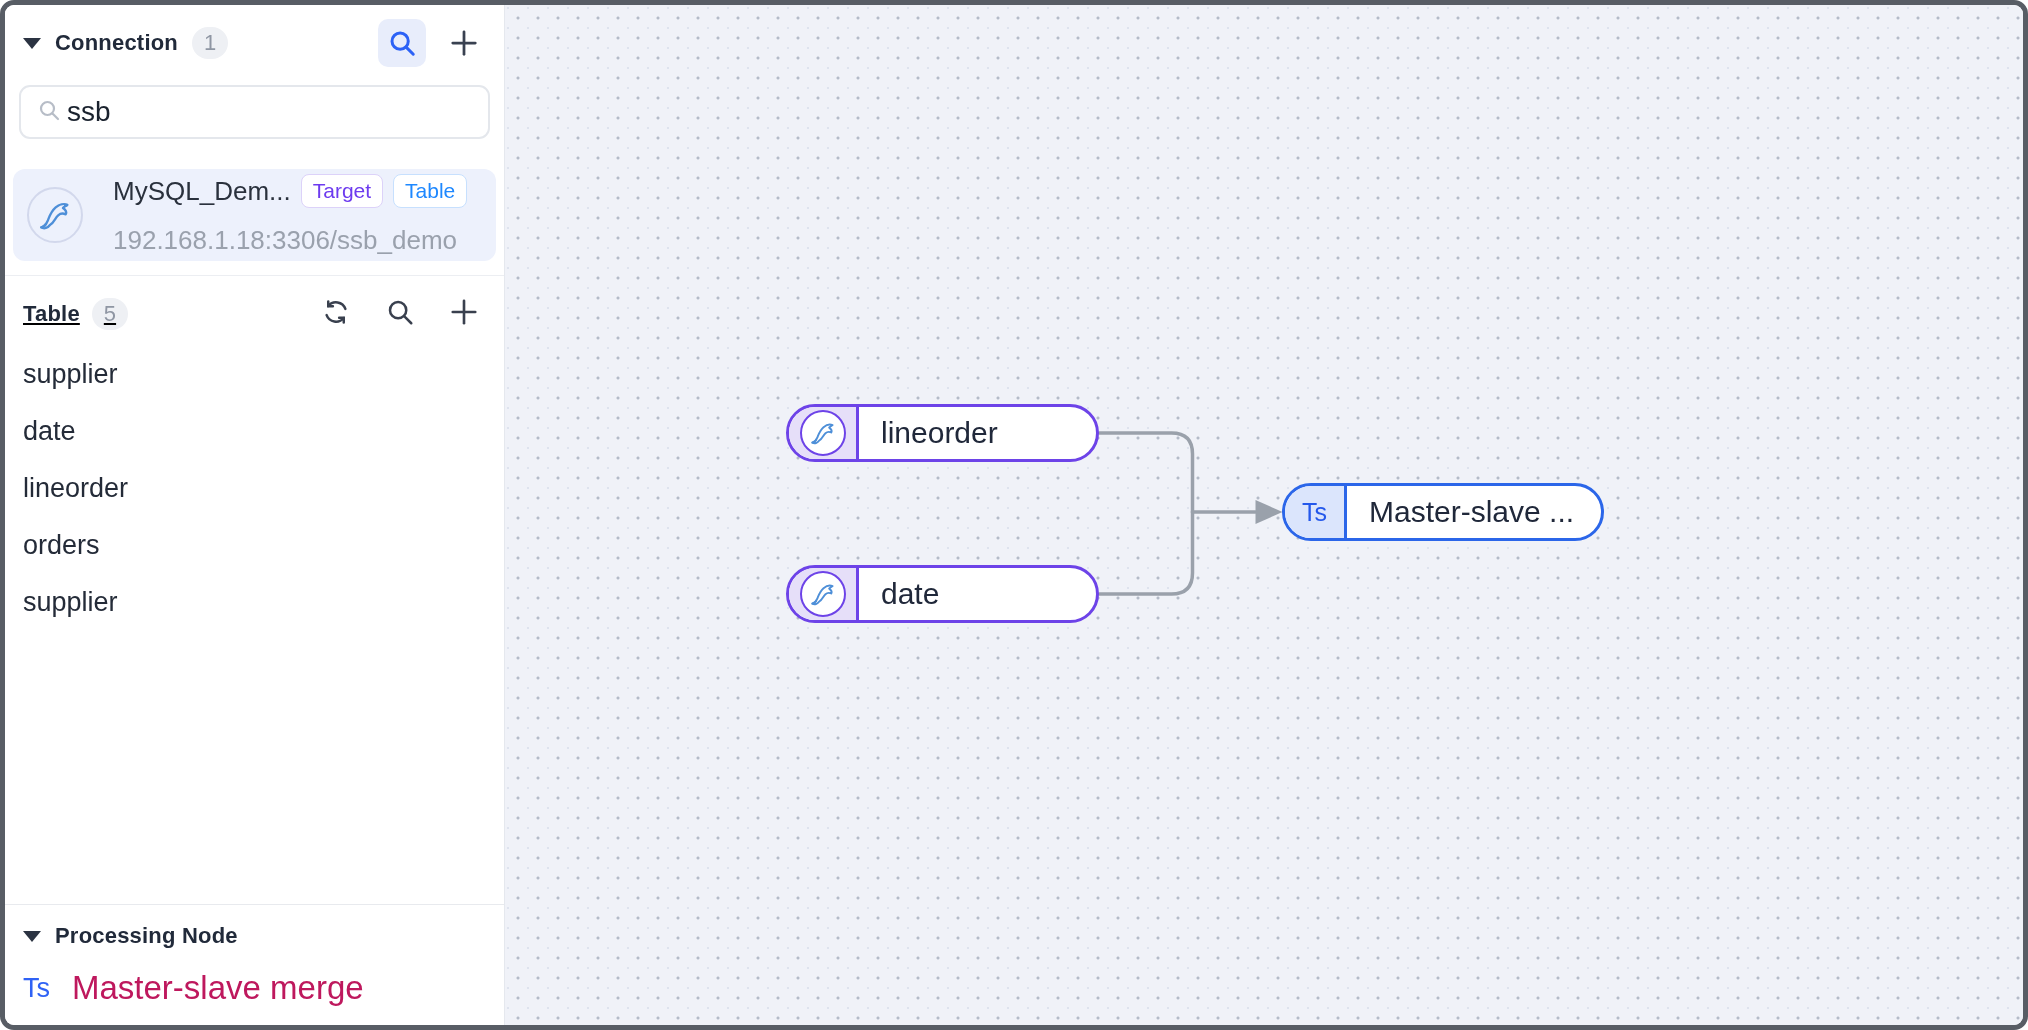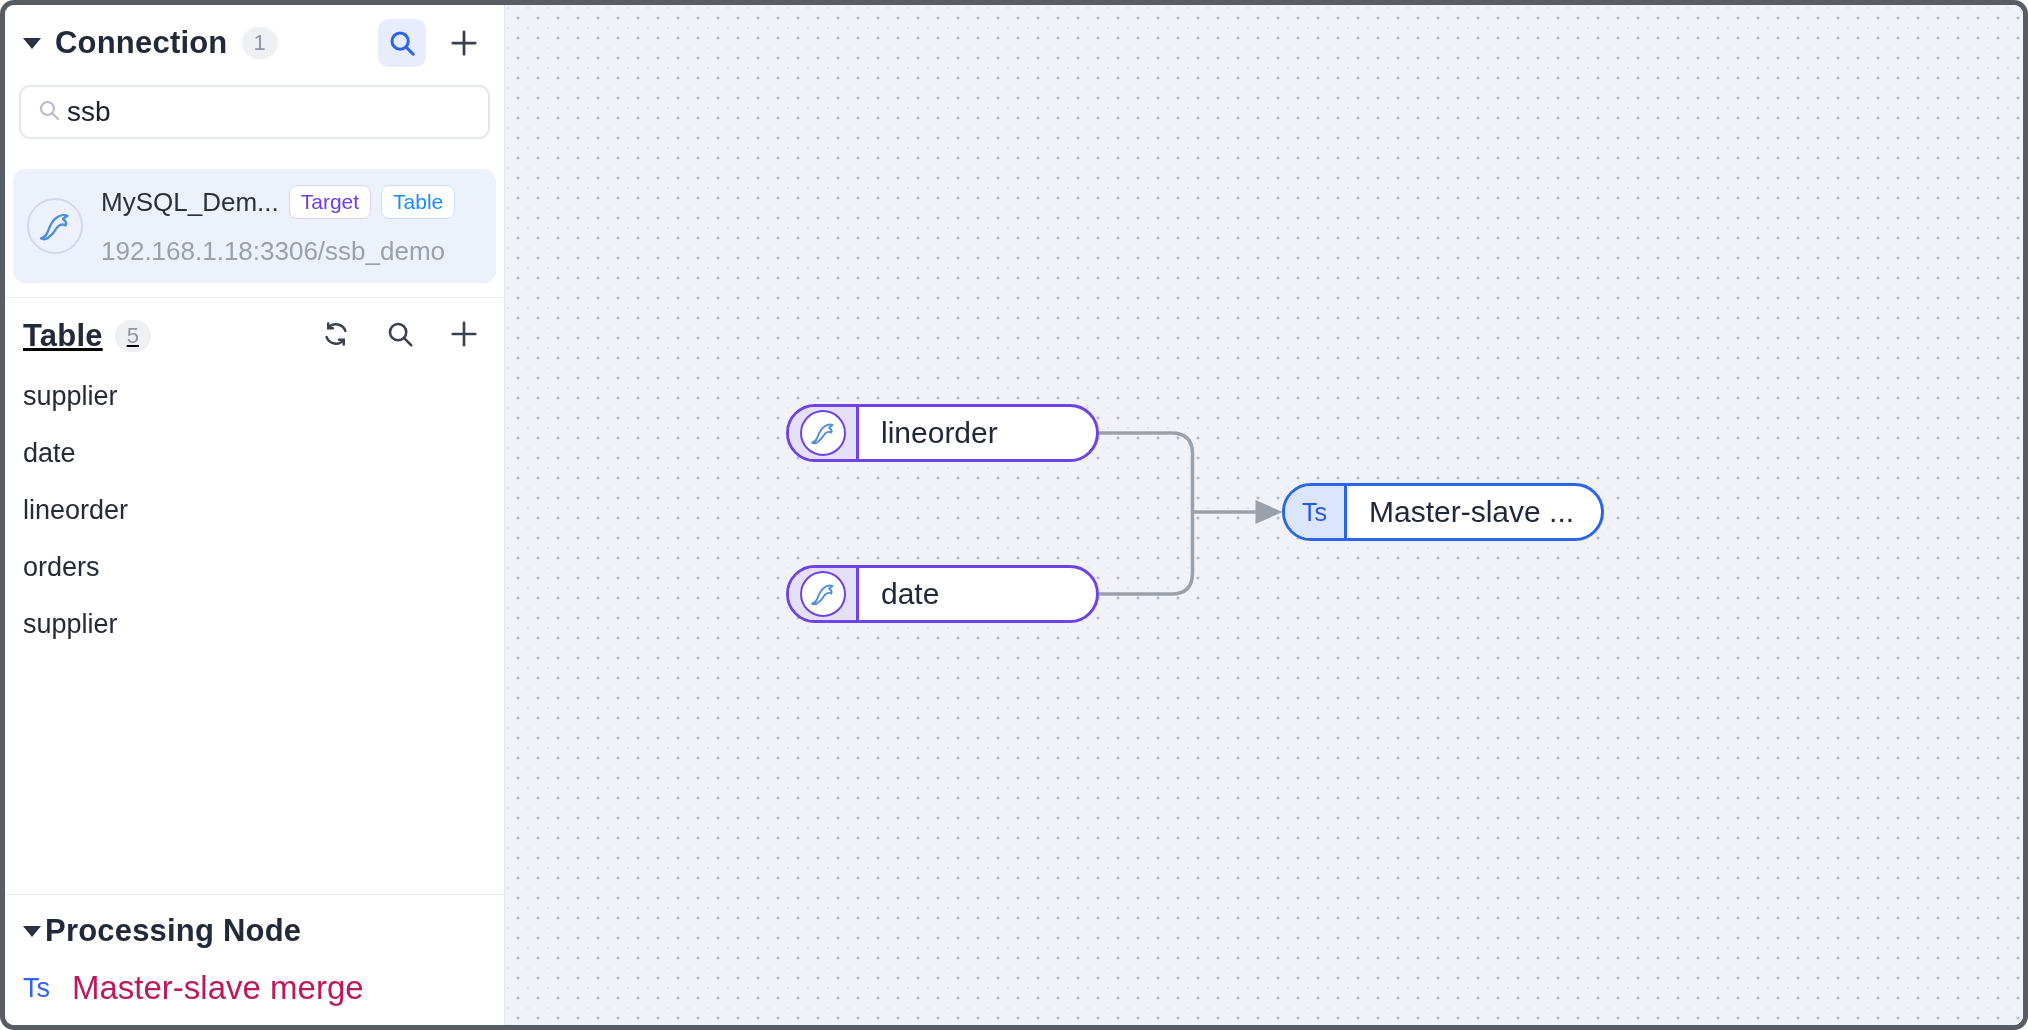--- a/index.html
+++ b/index.html
@@ -20,21 +20,21 @@
 
   .section-header {
     display:flex; align-items:center;
     padding:14px 16px 10px 18px; gap:14px;
   }
   .caret-down {
     width:0; height:0; border-left:9px solid transparent;
     border-right:9px solid transparent; border-top:11px solid #2b3342;
     flex:none;
   }
-  .section-title { font-size:31px; font-weight:700; color:#212a3a; letter-spacing:.2px; }
+  .section-title { font-size:22px; font-weight:700; color:#212a3a; letter-spacing:.2px; }
   .count-pill {
     background:#eef0f4; color:#8f96a3; font-size:22px;
     border-radius:999px; padding:3px 12px; line-height:1.2;
   }
   .hdr-spacer { flex:1; }
   .icon-btn {
     width:48px; height:48px; border-radius:10px;
     display:flex; align-items:center; justify-content:center;
     flex:none; cursor:pointer;
   }
@@ -46,22 +46,22 @@
     border:2px solid #e4e7ec; border-radius:11px;
     display:flex; align-items:center; padding:0 16px; gap:6px;
     background:#ffffff;
   }
   .search-box input {
     border:none; outline:none; flex:1; font-size:28px; color:#1a222e;
     font-family:inherit; background:transparent;
   }
 
   .conn-item {
-    margin:0 8px; padding:16px 14px; border-radius:12px;
-    background:#edf1fc; display:flex; align-items:center; gap:18px;
+    margin:0 8px; padding:5px 14px; border-radius:12px;
+    background:#edf1fc; display:flex; align-items:center; gap:30px;
   }
   .conn-icon-wrap {
     width:56px; height:56px; border-radius:50%;
     border:2px solid rgba(160,170,205,.35);
     display:flex; align-items:center; justify-content:center; flex:none;
   }
   .conn-body { flex:1; min-width:0; }
   .conn-row1 { display:flex; align-items:center; gap:10px; }
   .conn-name {
     font-size:26px; color:#2a313d; font-weight:500;
@@ -81,21 +81,21 @@
   .tbl-icons { display:flex; align-items:center; gap:20px; margin-left:auto; }
   .tbl-icon { width:44px; height:44px; display:flex; align-items:center; justify-content:center; cursor:pointer; }
 
   .table-list { display:flex; flex-direction:column; }
   .table-list .tbl-item {
     font-size:27px; color:#242b38; padding:13px 18px; cursor:pointer;
   }
 
   .sidebar-spacer { flex:1; }
   .proc-divider { height:1px; background:#e8eaee; }
-  .proc-header { display:flex; align-items:center; padding:18px 16px 8px 18px; gap:4px; }
+  .proc-header { display:flex; align-items:center; padding:18px 16px 8px 18px; gap:14px; }
   .proc-item {
     display:flex; align-items:center; gap:22px; padding:12px 18px 18px 18px; cursor:pointer;
   }
   .ts-glyph { font-size:27px; color:#2f62f5; font-weight:500; }
   .proc-label { font-size:33px; color:#be185d; }
 
   
   .canvas {
     position:relative; flex:1; height:100%;
     background-color:#f0f2f8;

